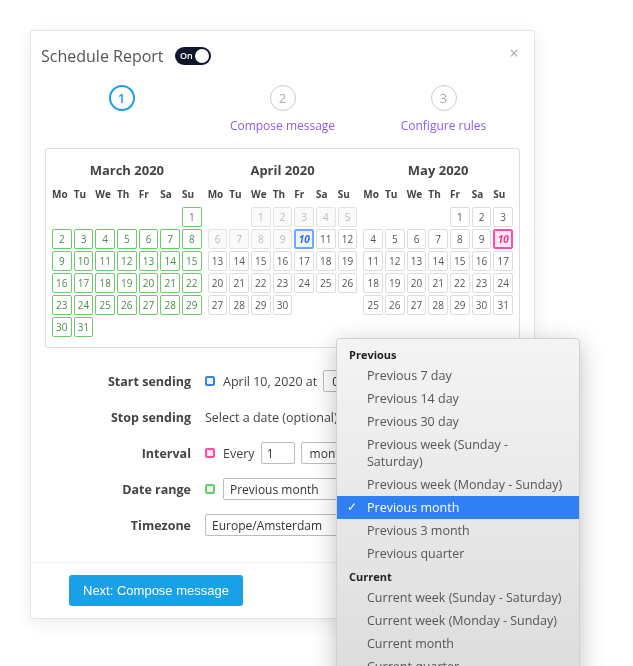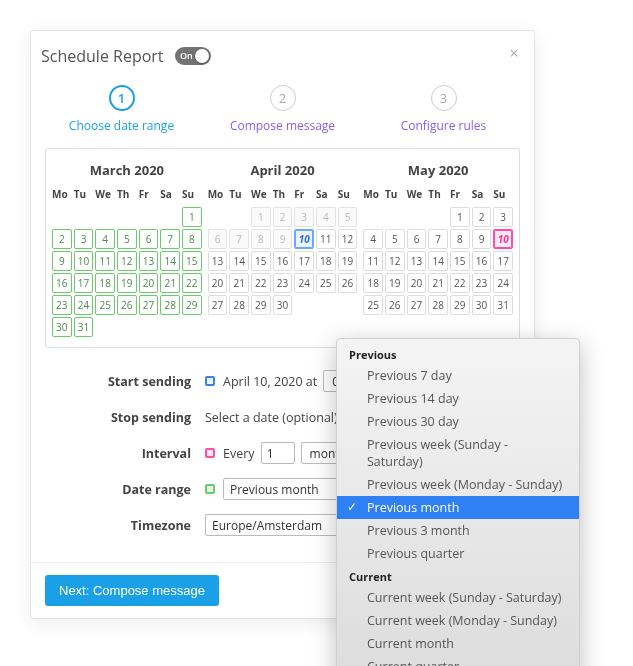--- a/index.html
+++ b/index.html
@@ -26,21 +26,21 @@
   }
   .modal-title {
     display:inline-block;
     font-size:16px;
     color:#555;
     font-weight:400;
     vertical-align:middle;
   }
   .toggle-wrap { display:inline-flex; align-items:center; vertical-align:middle; margin-left:8px;}
   .toggle {
-    width:36px; height:18px; background:#737373; border-radius:10px;
+    width:36px; height:18px; background:#0f172a; border-radius:10px;
     position:relative; display:inline-block;
   }
   .toggle-label {
     position:absolute; left:5px; top:2px; font-size:9px; color:#fff; font-weight:600;
   }
   .toggle-knob {
     position:absolute; right:2px; top:2px; width:14px; height:14px; background:#fff;
     border-radius:50%;
     box-shadow:0 1px 2px rgba(0,0,0,0.3);
   }
@@ -138,21 +138,21 @@
     height:22px; font-size:12px; padding:0 4px; color:#333;
     font-family:inherit;
   }
   .txt { padding:0 6px; }
   .footer {
     border-top:1px solid #eee;
     padding: 12px 14px;
   }
   .btn-primary {
     background:#1aa0e6; color:#fff; border:none; border-radius:3px;
-    padding: 8px 14px; font-size:13px; cursor:pointer;
+    padding: 8px 14px; font-size:13px; cursor:pointer;margin-left:24px;
   }
 
   
   .dropdown {
     position:absolute;
     left: 336px;
     top: 308px;
     width: 244px;
     background: linear-gradient(#f4f4f4, #dcdcdc);
     border:1px solid #d0d0d0;
@@ -196,21 +196,21 @@
       <span class="toggle-wrap">
         <span class="toggle">
           <span class="toggle-label">On</span>
           <span class="toggle-knob"></span>
         </span>
       </span>
       <span class="close-btn">×</span>
     </div>
 
     <div class="stepper" id="stepper">
-        <div class="step active"><div class="step-circle">1</div><div class="step-label">Choose date range</div></div>
+        <div class="step active"><div class="step-circle">1</div></div>
         <div class="step"><div class="step-circle">2</div><div class="step-label">Compose message</div></div>
         <div class="step"><div class="step-circle">3</div><div class="step-label">Configure rules</div></div>
       </div>
 
     <div class="body">
       <div class="calendars-box">
         <div class="calendars" id="calendars">
             <div class="cal">
               <div class="cal-title">March 2020</div>
               <div class="cal-grid">

